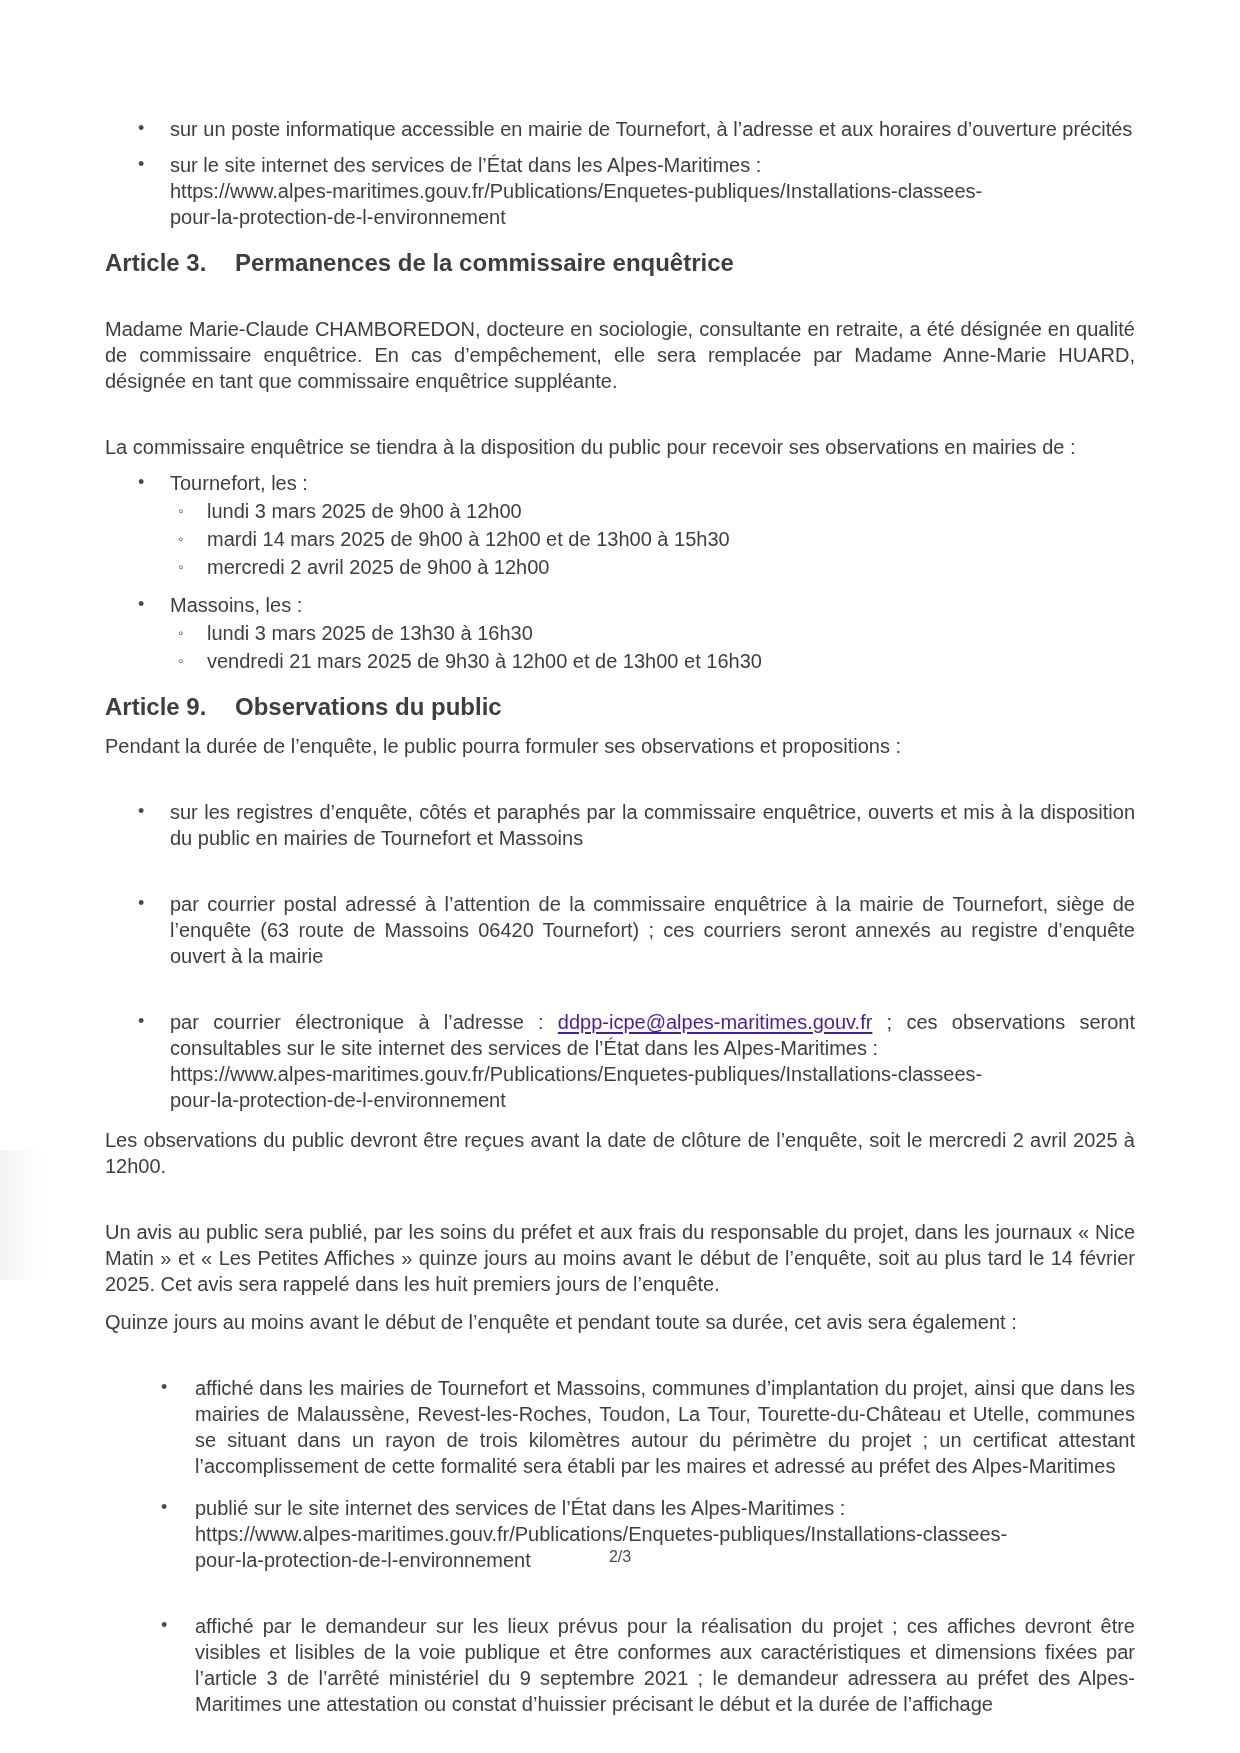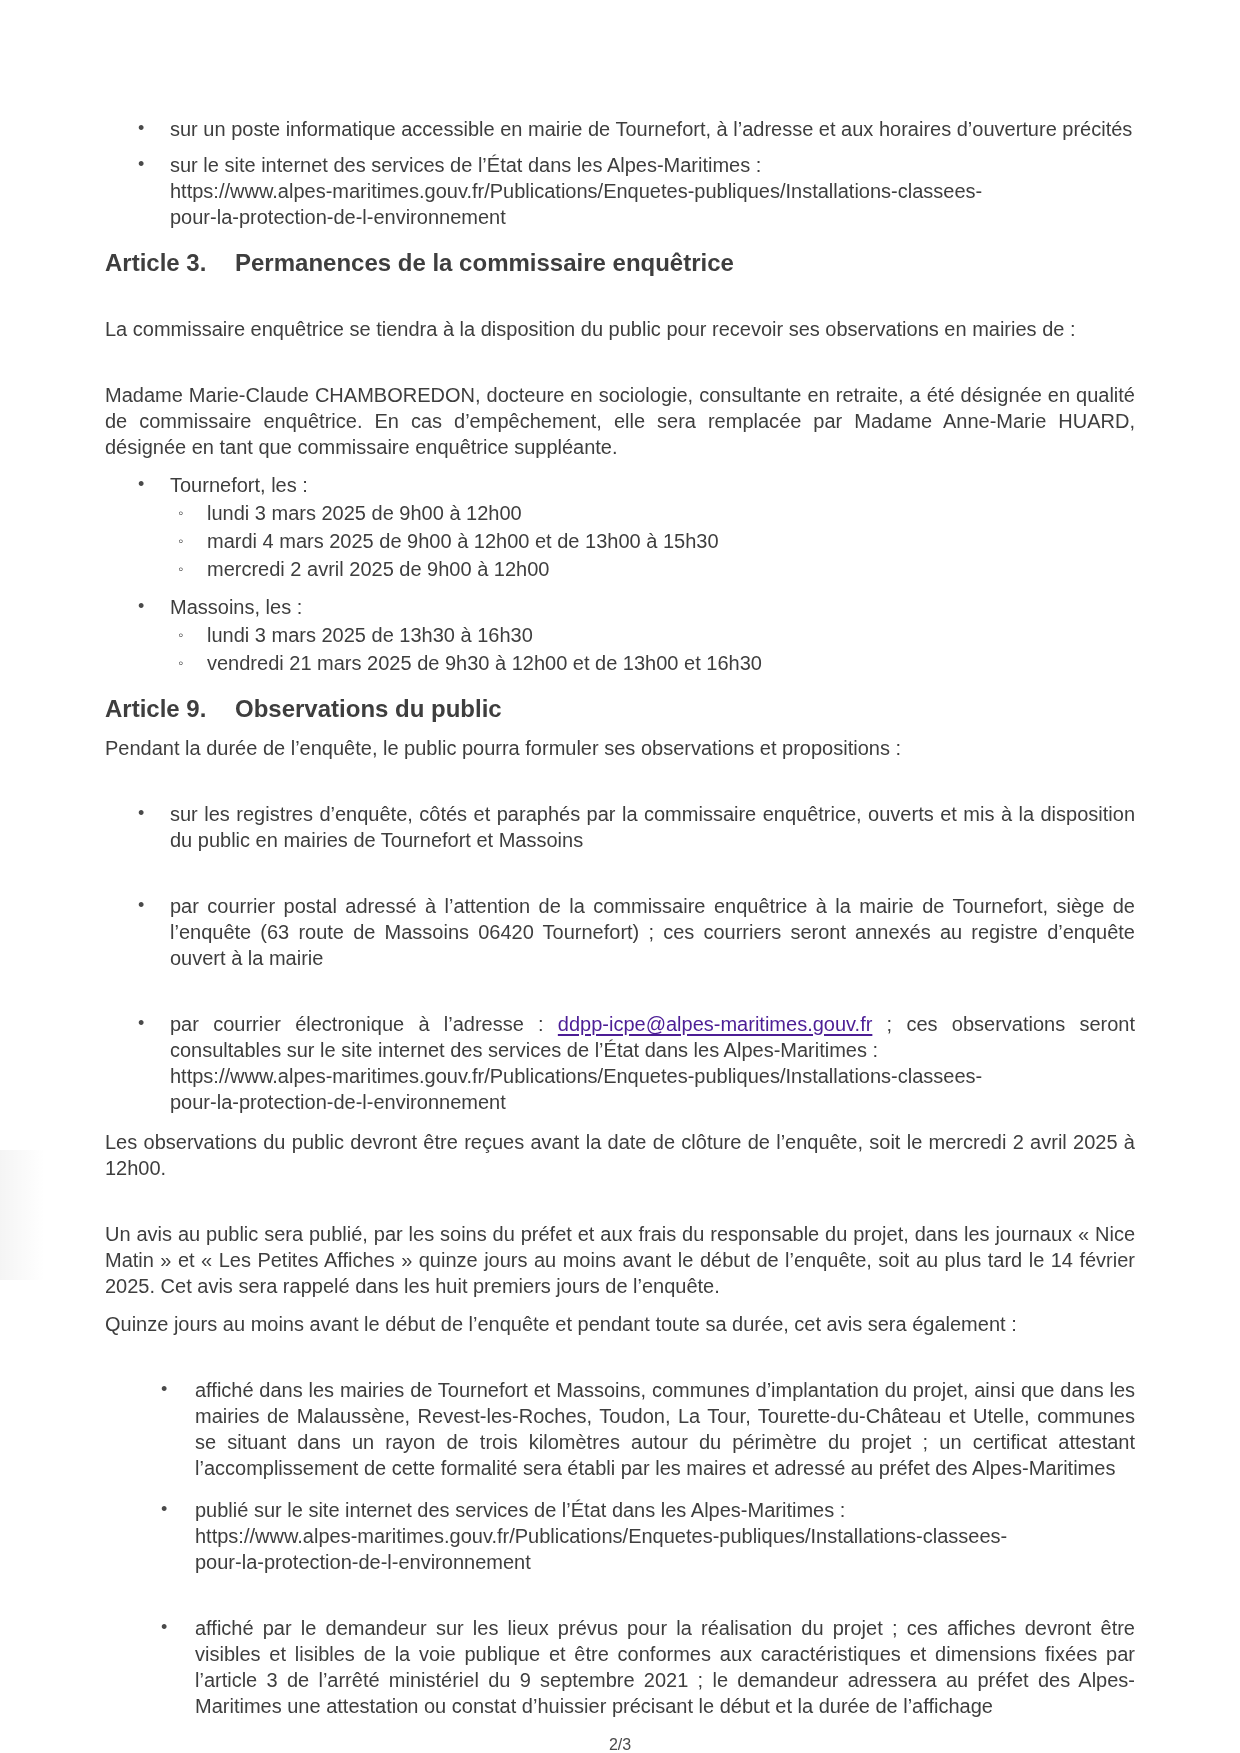--- a/index.html
+++ b/index.html
@@ -45,21 +45,21 @@
     color:#4c1d95;
     text-decoration:underline;
     text-underline-offset:3px;
     cursor:pointer;
   }
   .url{word-break:break-all;}
   .perm-group{margin-top:12px;}
   .closing{margin-top:14px;}
   .footer{
     position:absolute;
-    left:0;right:0;top:1736px;
+    left:0;right:0;top:1548px;
     text-align:center;
     font-size:16px;
     color:#4a4a4a;
   }
   .scan-smudge{
     position:absolute;left:0;top:1150px;
     width:45px;height:130px;
     background:linear-gradient(90deg, rgba(0,0,0,0.045), rgba(0,0,0,0));
     pointer-events:none;
   }
@@ -83,36 +83,36 @@
         <div class="url"><span>https://www.alpes-maritimes.gouv.fr/Publications/Enquetes-publiques/Installations-classees-</span><br><span>pour-la-protection-de-l-environnement</span></div>
       </div>
     </div>
   </div>
 
   <section>
     <h2 class="art">
       <span class="art-label">Article 3.</span>
       <span class="art-title">Permanences de la commissaire enquêtrice</span>
     </h2>
+    <p class="just">Madame Marie-Claude CHAMBOREDON, docteure en sociologie, consultante en retraite, a été désignée en qualité de commissaire enquêtrice. En cas d’empêchement, elle sera remplacée par Madame Anne-Marie HUARD, désignée en tant que commissaire enquêtrice suppléante.</p>
     <p class="just" style="margin-bottom:4px;">La commissaire enquêtrice se tiendra à la disposition du public pour recevoir ses observations en mairies de :</p>
-    <p class="just">Madame Marie-Claude CHAMBOREDON, docteure en sociologie, consultante en retraite, a été désignée en qualité de commissaire enquêtrice. En cas d’empêchement, elle sera remplacée par Madame Anne-Marie HUARD, désignée en tant que commissaire enquêtrice suppléante.</p>
 
     <div>
       <div class="li">
         <span class="b1">•</span>
         <div>
           <div>Tournefort, les :</div>
           <div class="sublist">
             <div class="sli">
               <span class="b2">◦</span>
               <span>lundi 3 mars 2025 de 9h00 à 12h00</span>
             </div>
             <div class="sli">
               <span class="b2">◦</span>
-              <span>mardi 4 mars 2025 de 9h00 à 12h00 et de 13h00 à 15h30</span>
+              <span>mardi 14 mars 2025 de 9h00 à 12h00 et de 13h00 à 15h30</span>
             </div>
             <div class="sli">
               <span class="b2">◦</span>
               <span>mercredi 2 avril 2025 de 9h00 à 12h00</span>
             </div>
           </div>
         </div>
       </div>
       <div class="li perm-group">
         <span class="b1">•</span>

